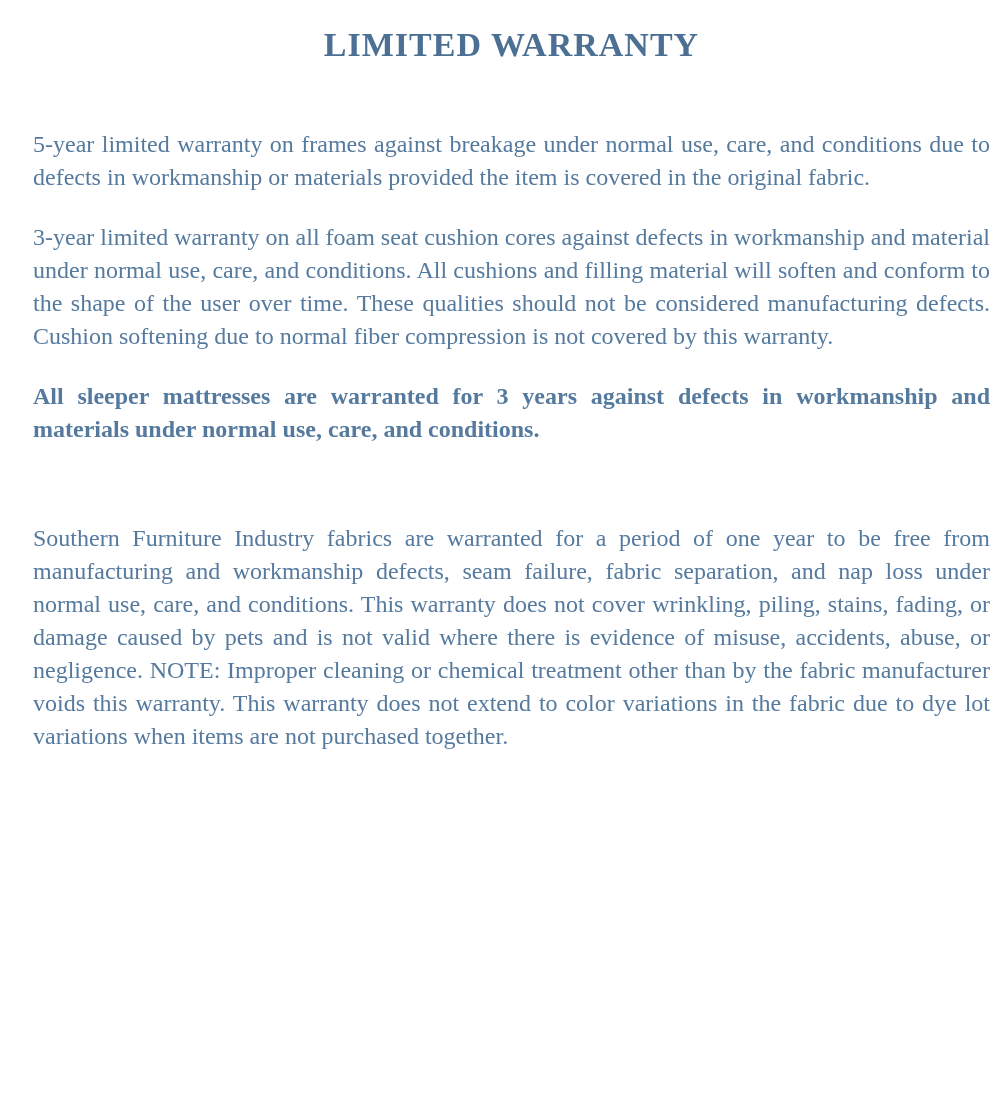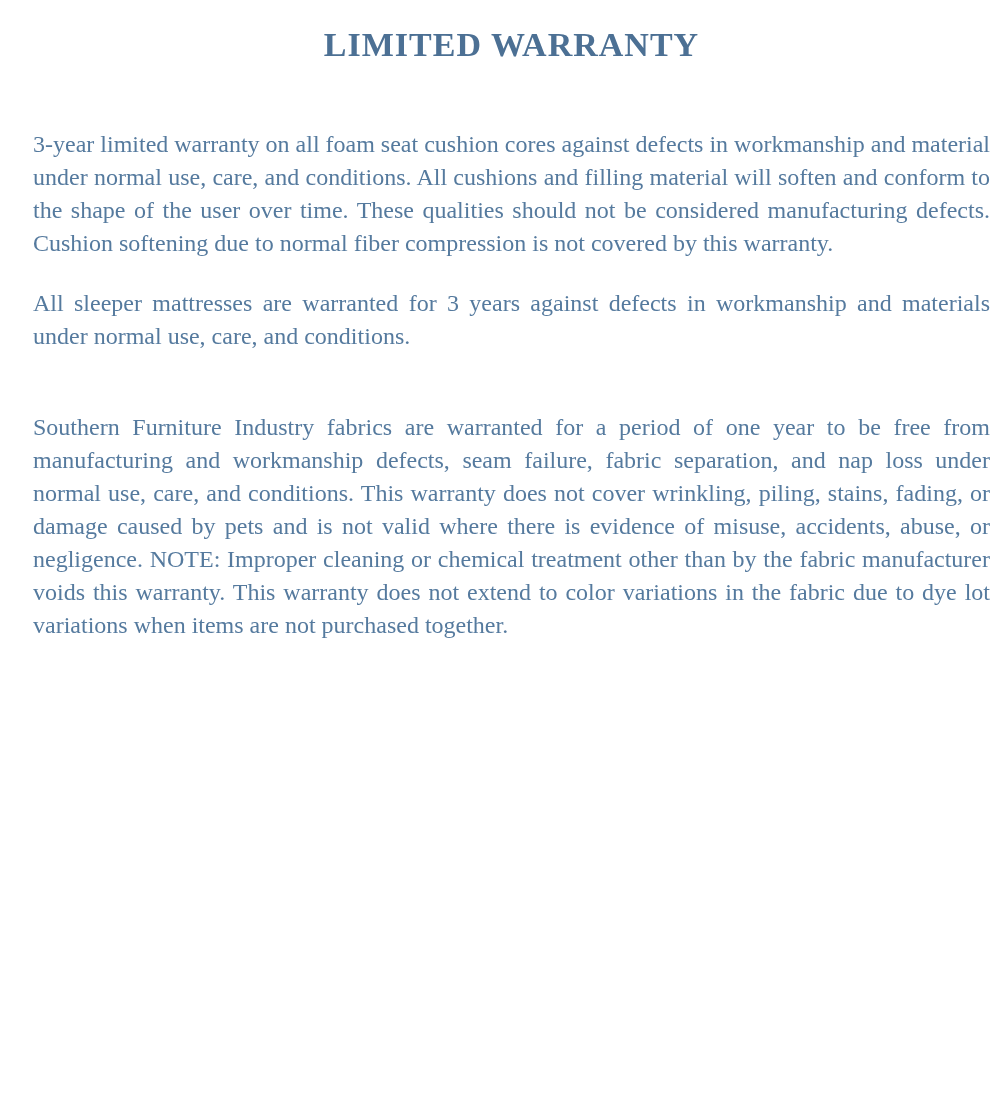--- a/index.html
+++ b/index.html
@@ -33,33 +33,35 @@
   .para {
     margin: 0 0 27px 0;
     font-size: 24px;
     line-height: 33px;
     text-align: justify;
     color: #557a9e;
   }
   .para .line {
     display: block;
     text-align: justify;
+    font-weight: bold;
   }
   .extra-gap {
-    margin-top: 58px;
+    margin-top: 76px;
     font-family: Liberation Serif, serif;
   }
 </style>
 </head>
 <body>
 
 <main class="page">
 
   <h1 class="doc-title">LIMITED WARRANTY</h1>
 
+  <p class="para">5-year limited warranty on frames against breakage under normal use, care, and conditions due to defects in workmanship or materials provided the item is covered in the original fabric.</p>
 
   <p class="para">3-year limited warranty on all foam seat cushion cores against defects in workmanship and material under normal use, care, and conditions. All cushions and filling material will soften and conform to the shape of the user over time. These qualities should not be considered manufacturing defects. Cushion softening due to normal fiber compression is not covered by this warranty.</p>
 
 
   <p class="para">
     <span class="line">All sleeper mattresses are warranted for 3 years against defects in workmanship and materials under normal use, care, and conditions.</span>
   </p>
 
   <p class="para extra-gap">Southern Furniture Industry fabrics are warranted for a period of one year to be free from manufacturing and workmanship defects, seam failure, fabric separation, and nap loss under normal use, care, and conditions. This warranty does not cover wrinkling, piling, stains, fading, or damage caused by pets and is not valid where there is evidence of misuse, accidents, abuse, or negligence. NOTE: Improper cleaning or chemical treatment other than by the fabric manufacturer voids this warranty. This warranty does not extend to color variations in the fabric due to dye lot variations when items are not purchased together.</p>
 

